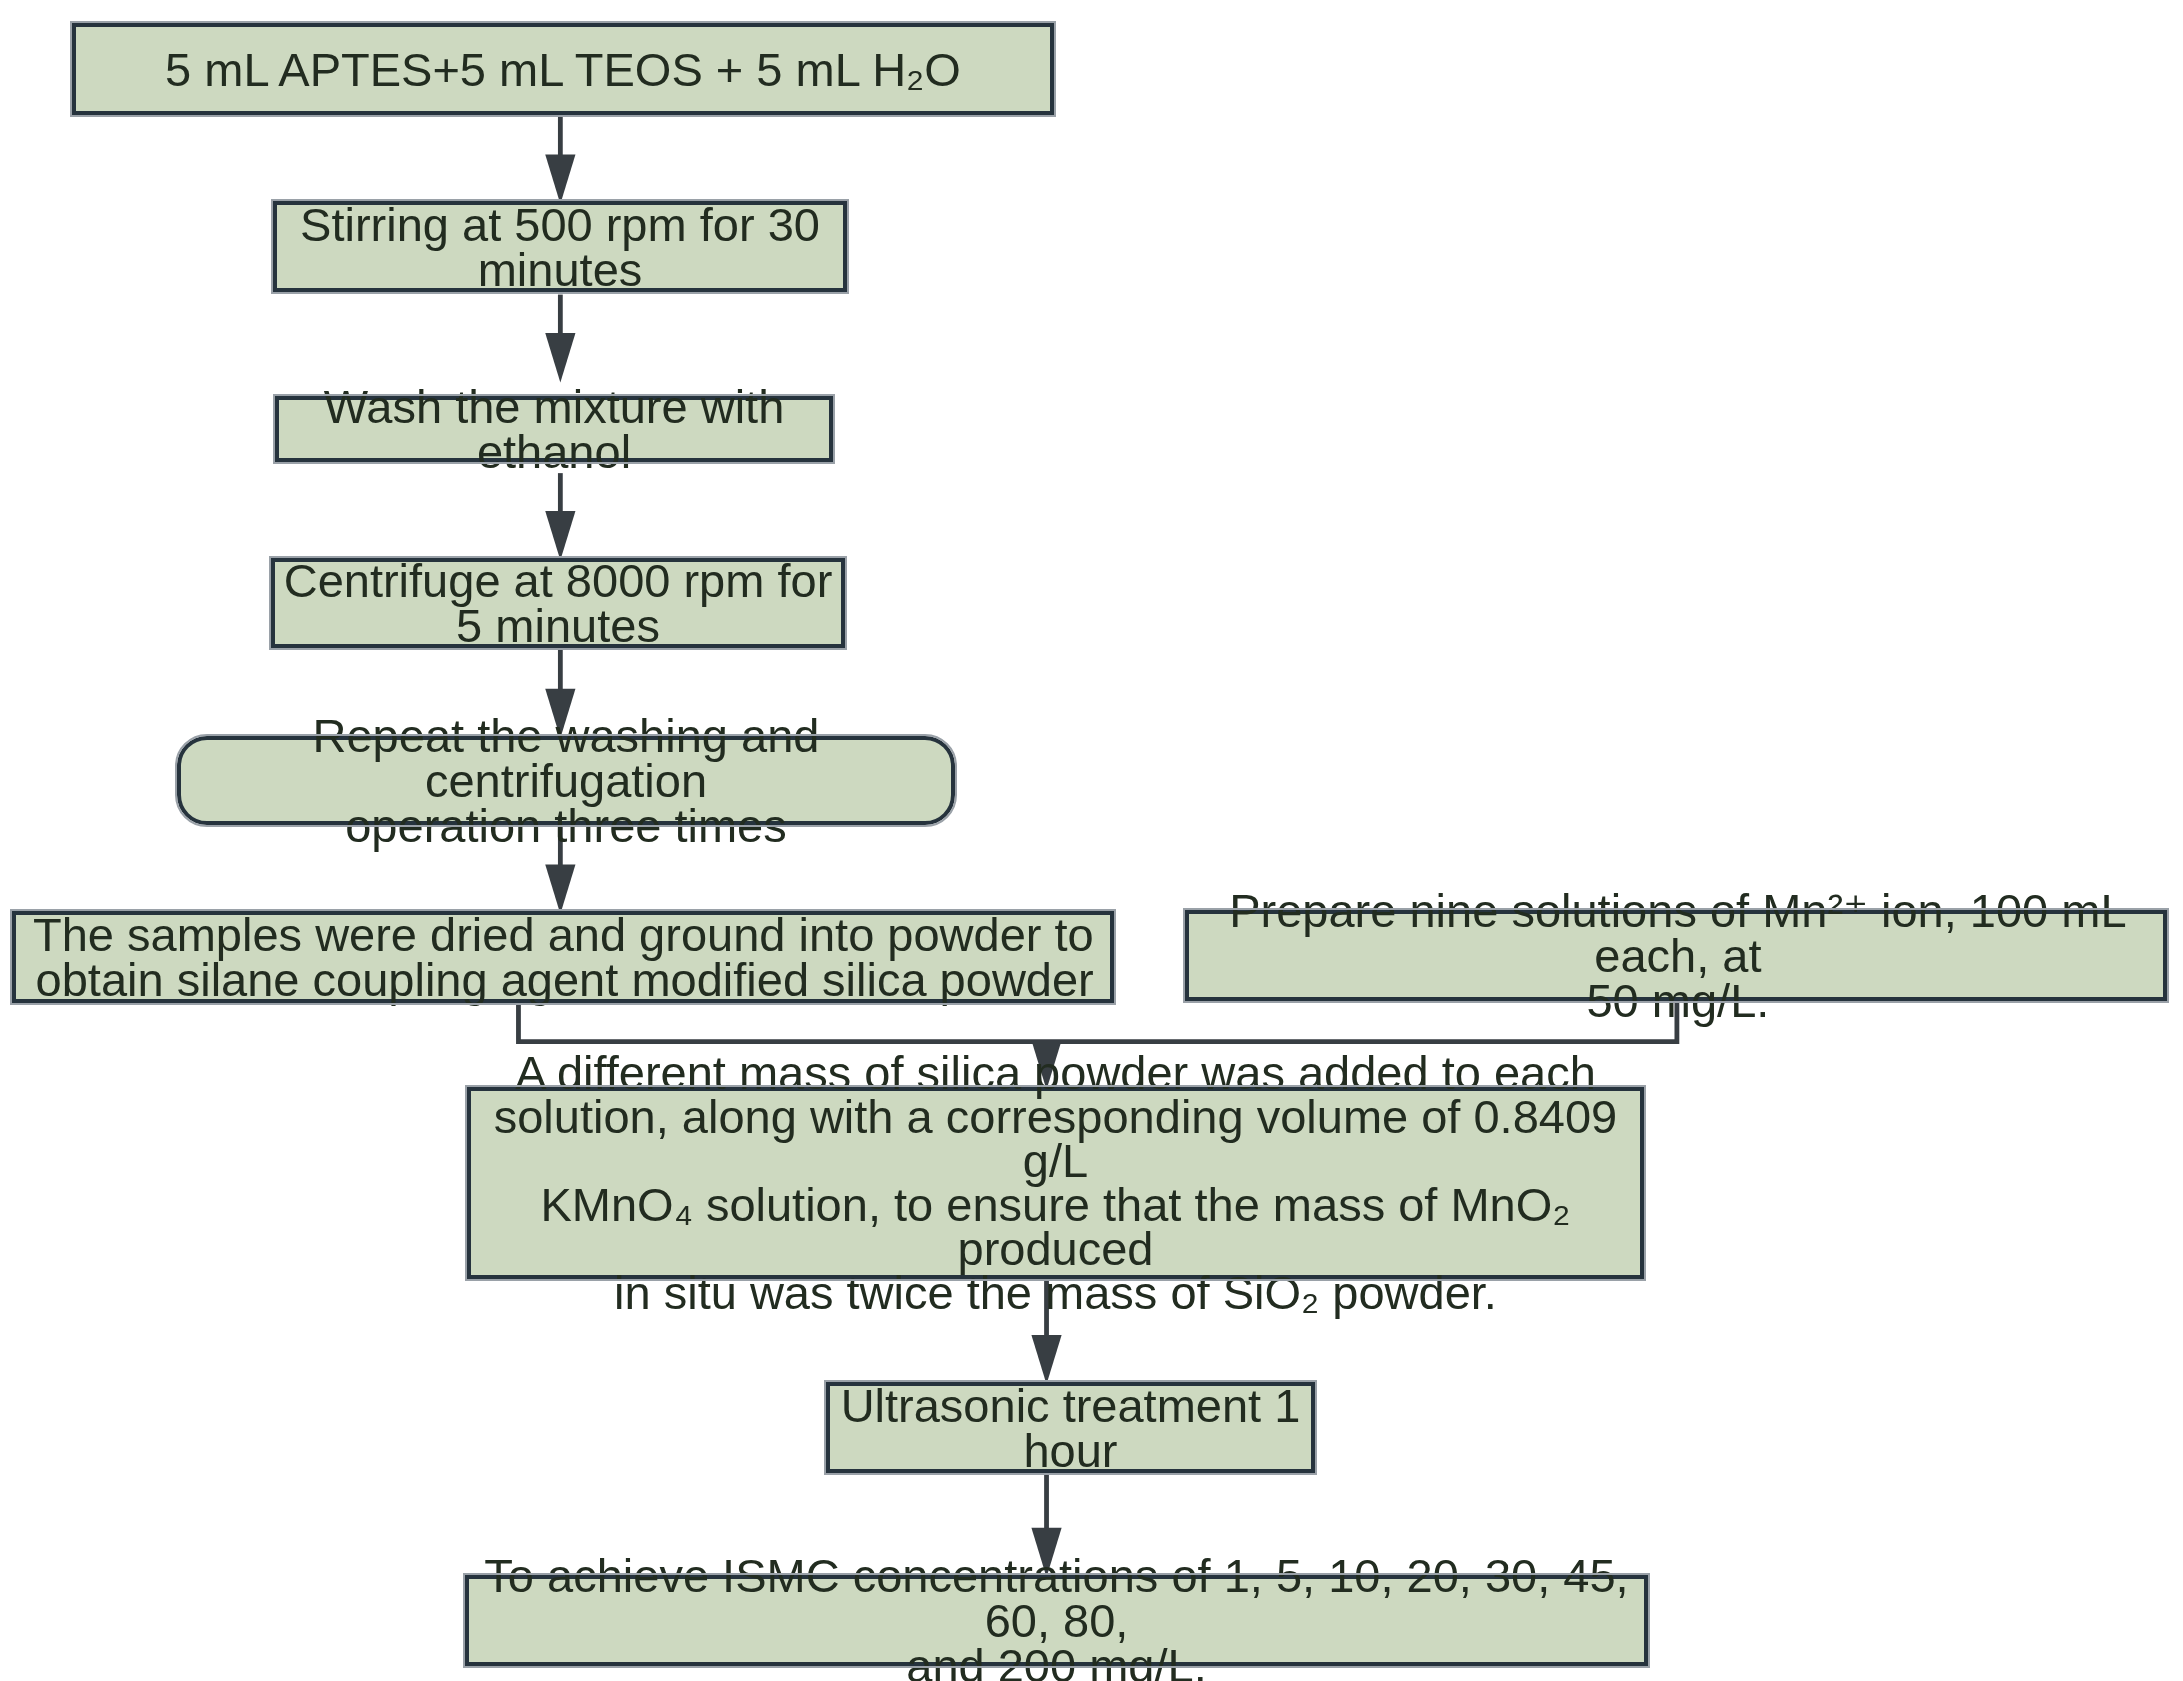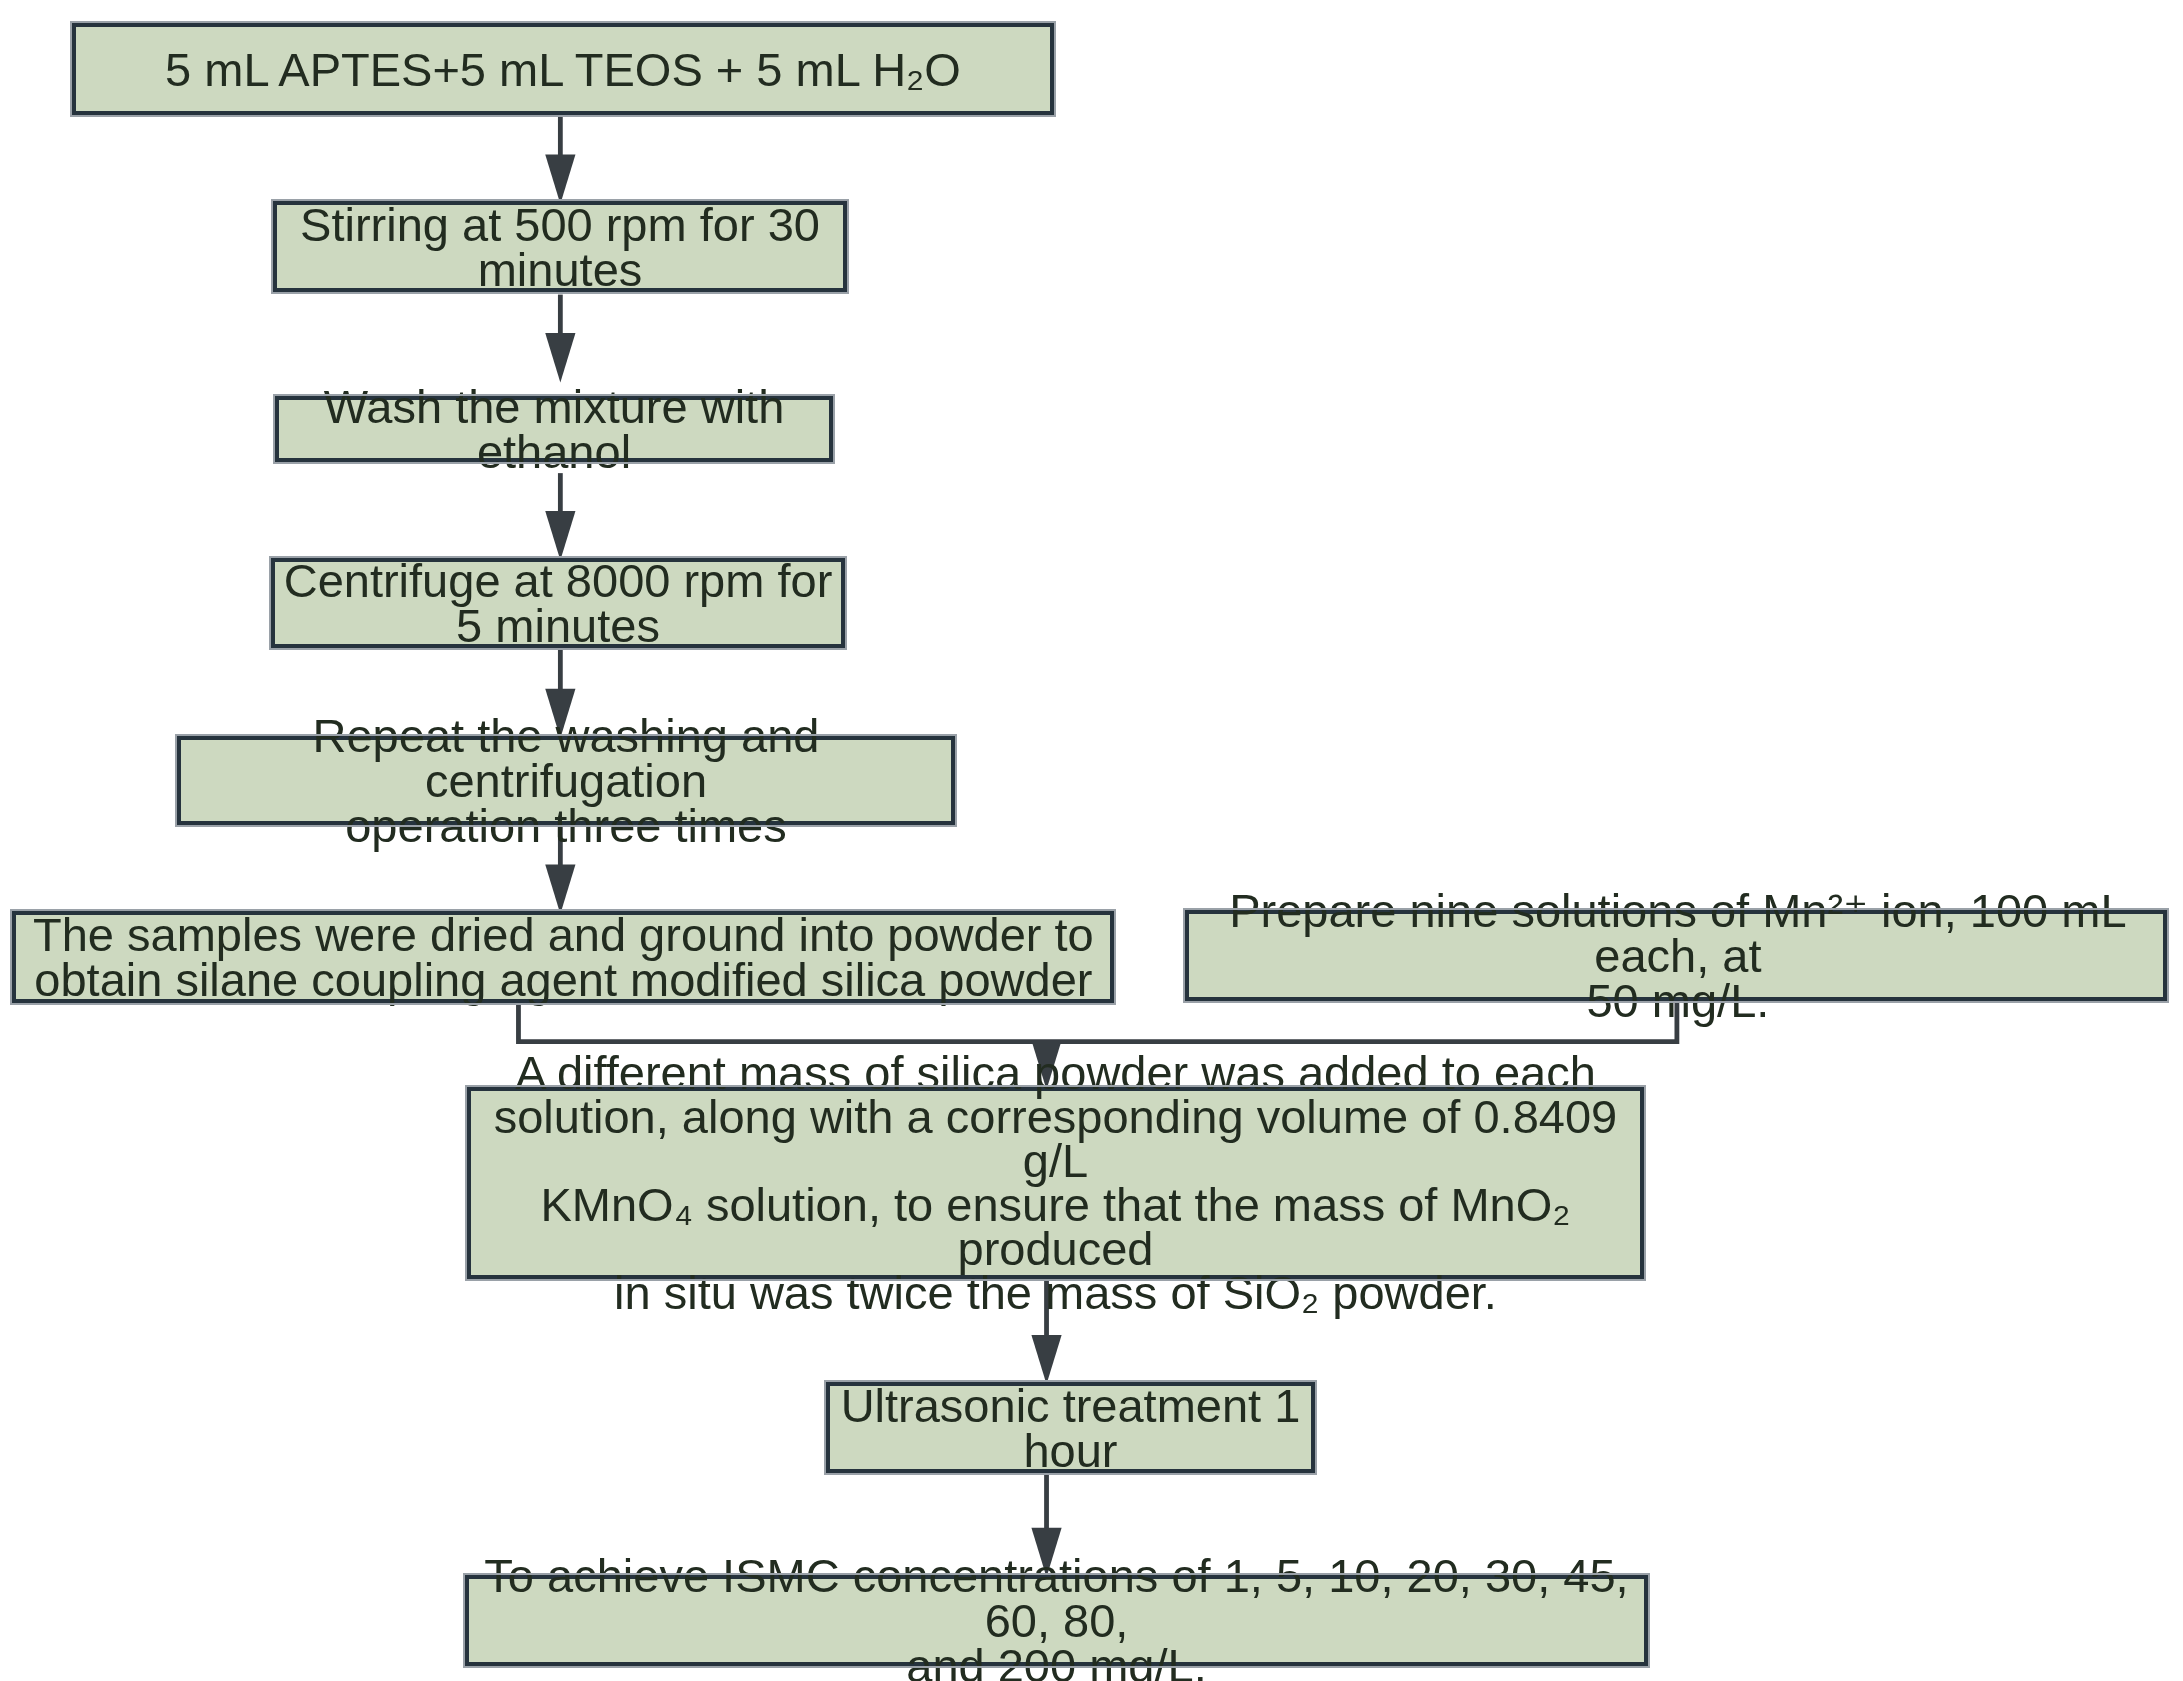--- a/index.html
+++ b/index.html
@@ -100,26 +100,26 @@
   <div class="node" style="left:275px; top:380px; width:558px; height:66px;margin-top:16px;">
     <span class="label">Wash the mixture with
 ethanol</span>
   </div>
 
   <div class="node" style="left:271px; top:558px; width:574px; height:90px;">
     <span class="label">Centrifuge at 8000 rpm for
 5 minutes</span>
   </div>
 
-  <div class="node" style="left:177px; top:736px; width:778px; height:89px;">
+  <div class="node" style="left:177px; top:736px; width:778px; height:89px;border-radius:30px;">
     <span class="label">Repeat the washing and centrifugation
 operation three times</span>
   </div>
 
-  <div class="node" style="left:12.4px; top:911px; width:1102px; height:92px;">
+  <div class="node" style="left:12.4px; top:911px; width:1102px; height:92px;text-align:right;">
     <span class="label">The samples were dried and ground into powder to
 obtain silane coupling agent modified silica powder</span>
   </div>
 
   <div class="node" style="left:1185px; top:910px; width:982px; height:91px;padding-left:12px;">
     <span class="label">Prepare nine solutions of Mn²⁺ ion, 100 mL each, at
 50 mg/L.</span>
   </div>
 
   <div class="node node-large" style="left:467px; top:1087px; width:1177px; height:192px;">

